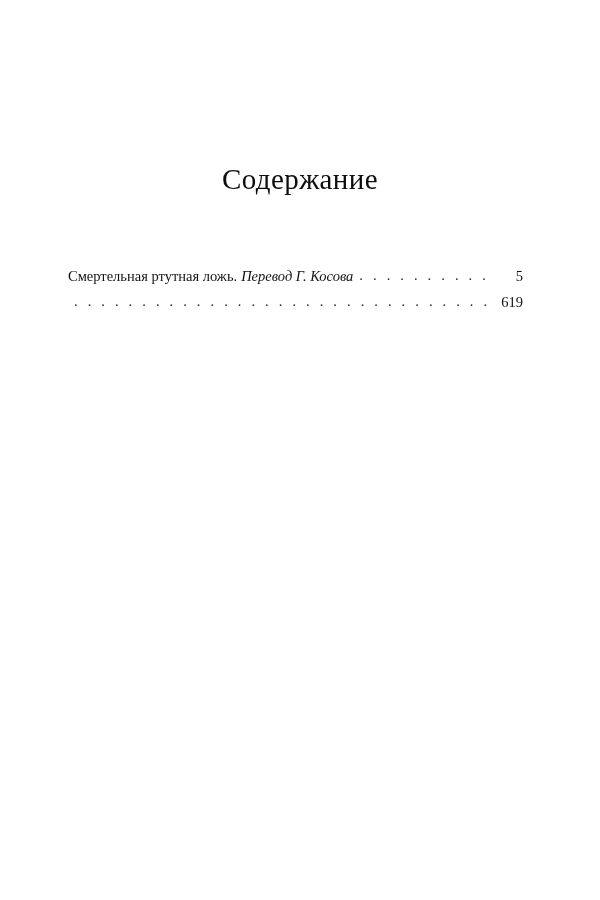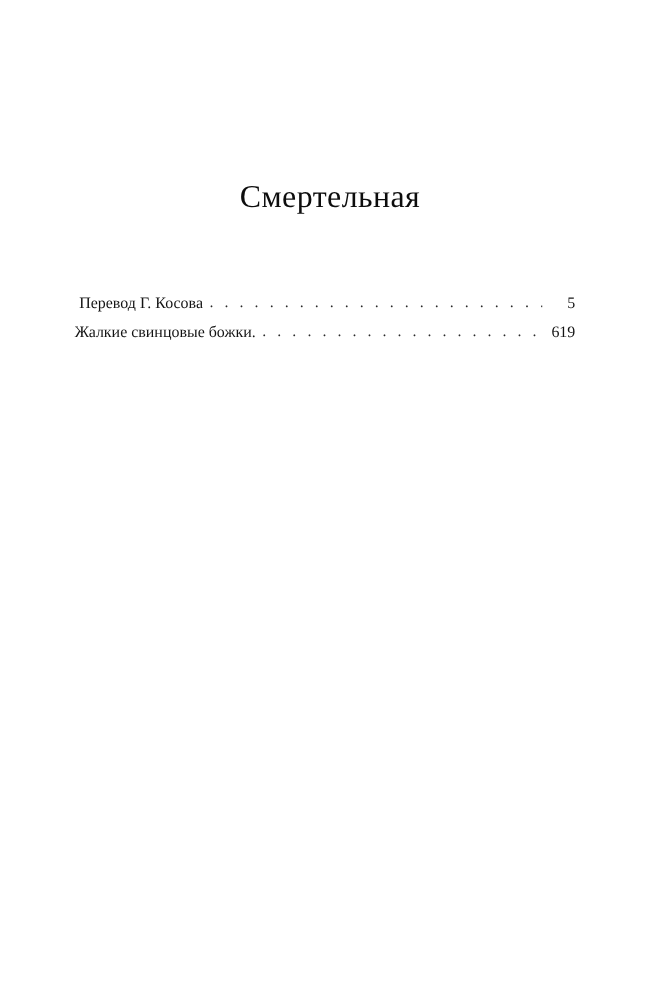--- a/index.html
+++ b/index.html
@@ -44,20 +44,21 @@
     font-size: 14.5px;
     line-height: 26px;
     color: #131313;
     white-space: nowrap;
   }
   .toc-entry .entry-title {
     flex: 0 0 auto;
   }
   .toc-entry .entry-translator {
     flex: 0 0 auto;
+    font-style: italic;
     margin-left: 4px;
   }
   .toc-entry .entry-leader {
     flex: 1 1 auto;
     overflow: hidden;
     margin: 0 4px 0 6px;
     font-size: 14.5px;
     letter-spacing: 3.2px;
     color: #2a2a2a;
     position: relative;
@@ -68,31 +69,31 @@
     text-align: right;
     min-width: 26px;
     font-size: 14.5px;
   }
 </style>
 </head>
 <body>
 
 <div class="page">
 
-  <h1 class="toc-title">Смертельная</h1>
+  <h1 class="toc-title">Содержание</h1>
 
   <div class="toc-list">
 
     <div class="toc-entry">
+      <span class="entry-title">Смертельная ртутная ложь.</span>
       <span class="entry-translator">Перевод Г. Косова</span>
       <span class="entry-leader">. . . . . . . . . . . . . . . . . . . . . . . . . . . . . . . . . . . . . . . . . . . . . . . . . . . . . .</span>
       <span class="entry-page">5</span>
     </div>
 
     <div class="toc-entry">
-      <span class="entry-title">Жалкие свинцовые божки.</span>
       <span class="entry-leader">. . . . . . . . . . . . . . . . . . . . . . . . . . . . . . . . . . . . . . . . . . . . . . . . . . . . . .</span>
       <span class="entry-page">619</span>
     </div>
 
   </div>
 
 </div>
 
 </body></html>

